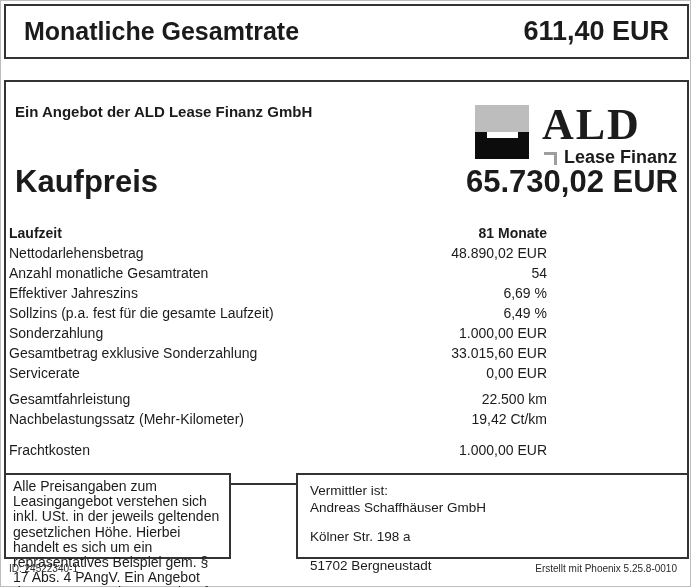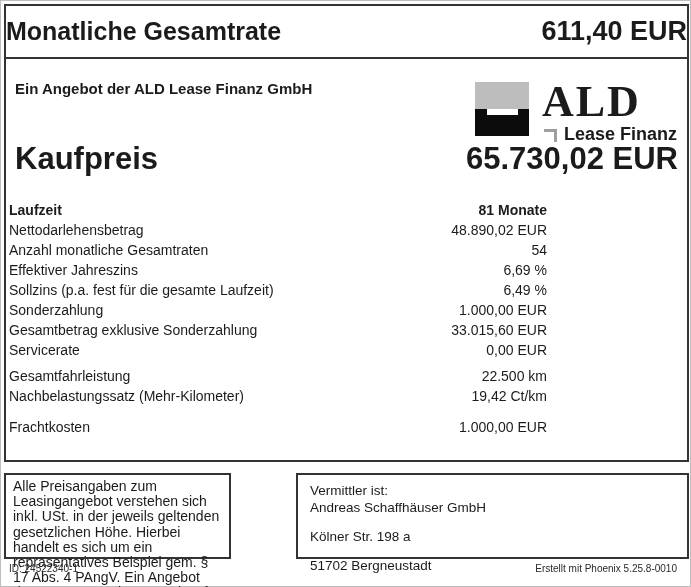--- a/index.html
+++ b/index.html
@@ -15,27 +15,27 @@
     position: absolute; inset: 0;
     background: #ffffff;
     border: 1px solid #bdbdbd;
   }
   .box { position: absolute; border: 2px solid #333333; background: #ffffff; }
 
   
   .header-box {
     left: 3px; top: 3px; width: 685px; height: 55px;
     display: flex; align-items: center; justify-content: space-between;
-    padding: 0 0;
+    padding: 0 18px;
   }
   .header-title { font-size: 25px; font-weight: bold; letter-spacing: 0; }
   .header-value { font-size: 27px; font-weight: bold; }
 
   
-  .main-box { left: 3px; top: 56px; width: 685px; height: 405px; }
+  .main-box { left: 3px; top: 79px; width: 685px; height: 405px; }
   .intro { padding: 21px 9px 0 9px; font-size: 15px; font-weight: bold; }
 
   
   .logo { position: absolute; top: 23px; right: 10px; display: flex; align-items: flex-start; }
   .logo-square { width: 54px; height: 54px; position: relative; }
   .logo-square .top-half { position: absolute; left: 0; top: 0; width: 54px; height: 27px; }
   .logo-square .bottom-half { position: absolute; left: 0; top: 27px; width: 54px; height: 27px; }
   .logo-square .notch { position: absolute; left: 12px; top: 27px; width: 31px; height: 6px; background: #ffffff; }
   .logo-text { margin-left: 13px; display: flex; flex-direction: column; }
   .logo-brand {

